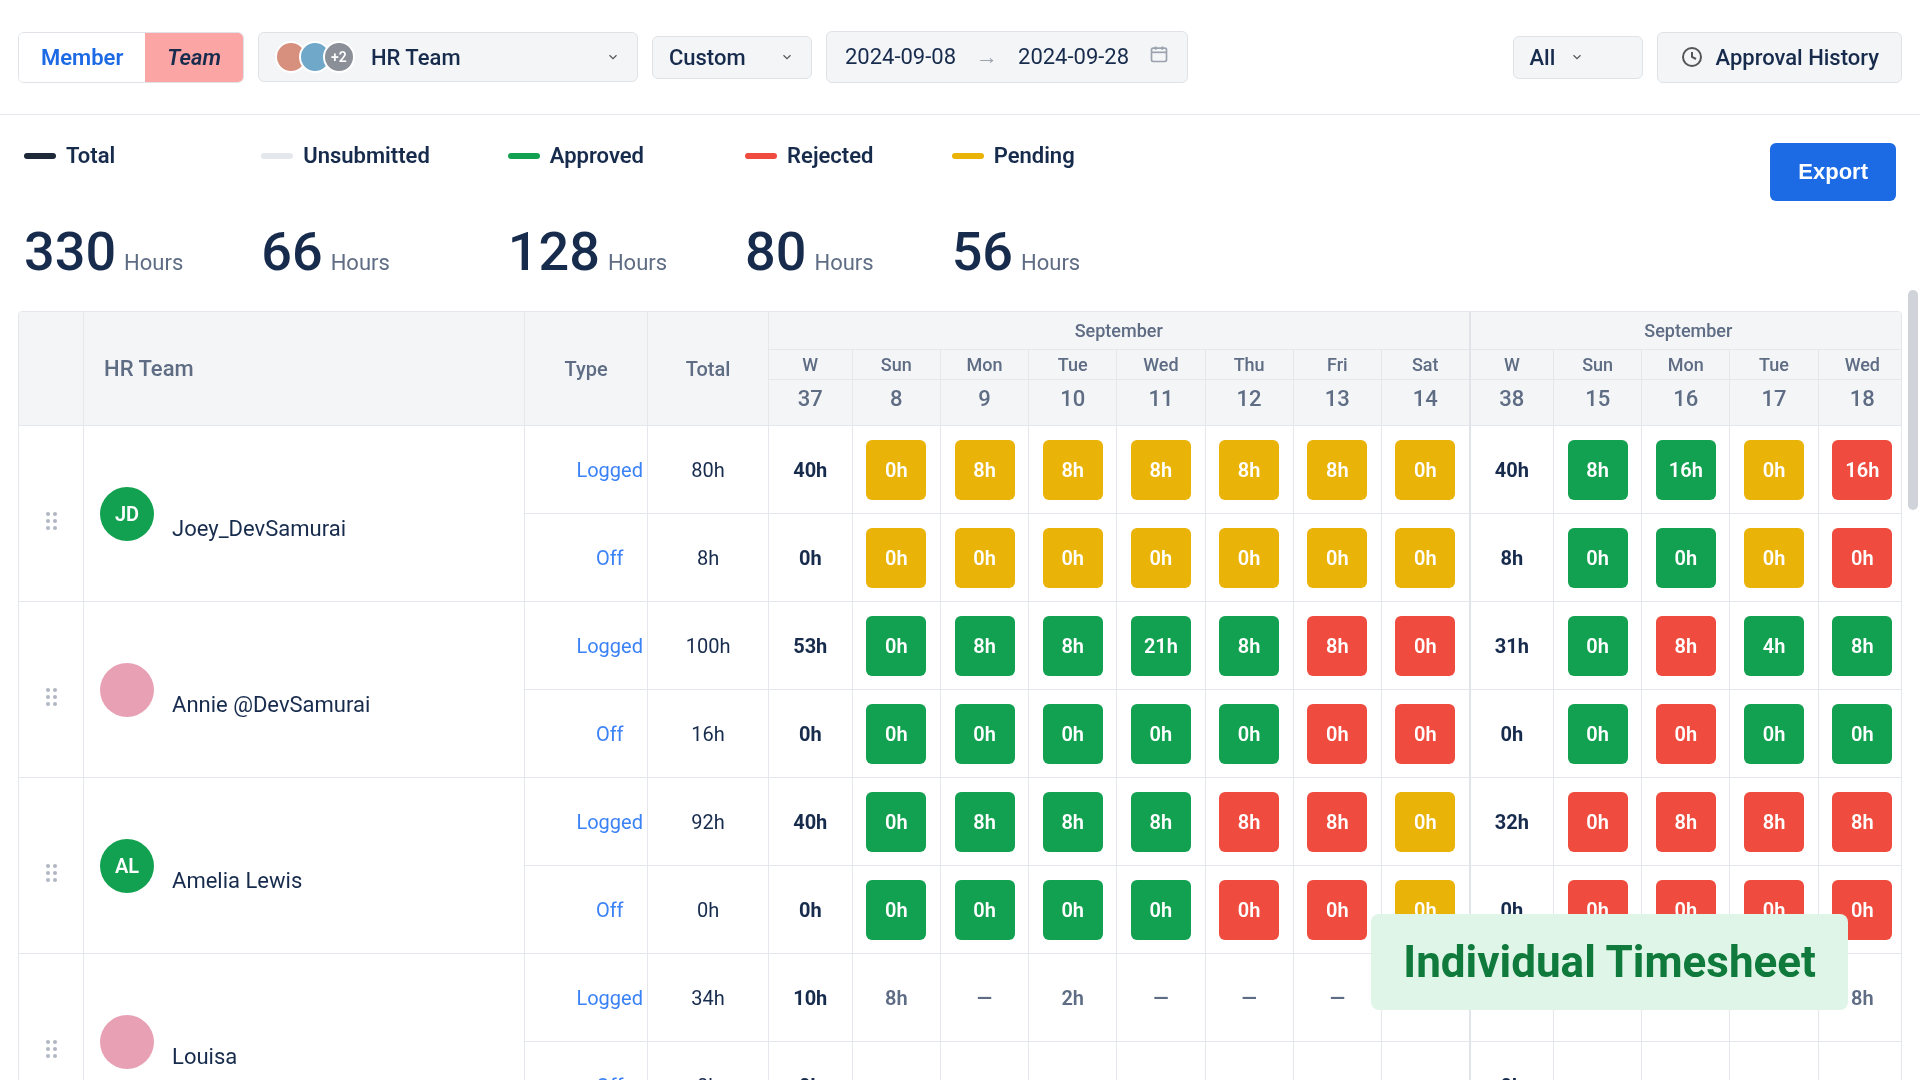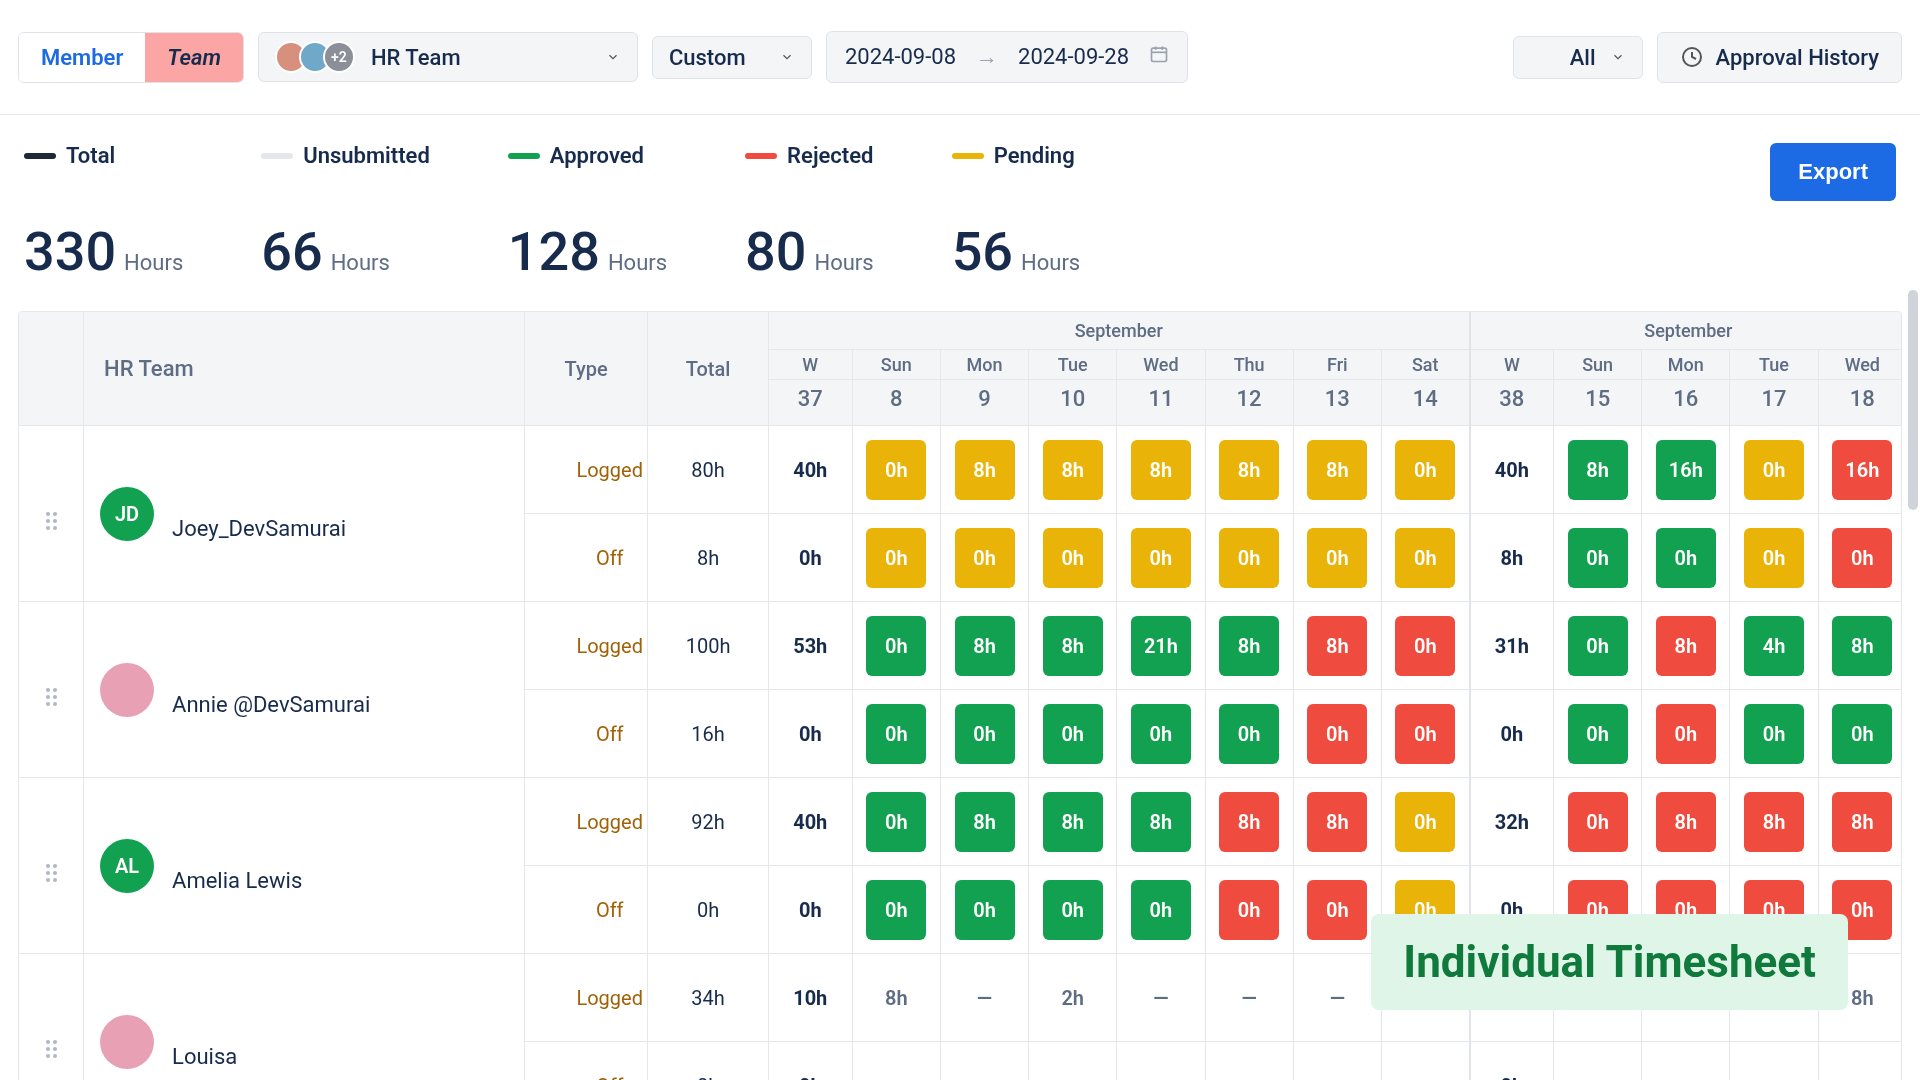--- a/index.html
+++ b/index.html
@@ -18,21 +18,21 @@
 .avatar-stack { display: flex; align-items: center; }
 .avatar-stack .av { width: 32px; height: 32px; border-radius: 50%; border: 2px solid #fff; margin-left: -8px; display: flex; align-items: center; justify-content: center; font-size: 14px; font-weight: 600; color: #fff; }
 .avatar-stack .av:first-child { margin-left: 0; }
 .picker.team { min-width: 380px; justify-content: space-between; }
 .picker.team .left { display: flex; align-items: center; gap: 16px; }
 .picker.range-type { min-width: 160px; justify-content: space-between; }
 .date-range { display: flex; gap: 20px; border: 1px solid #dfe3e8; background: #f4f5f7; border-radius: 6px; padding: 12px 18px; font-size: 22px; cursor: pointer; }
 .date-range .arrow { color: #9aa2ad; }
 .cal-icon { width: 20px; height: 20px; color: #9aa2ad; }
 .flex-spacer { flex: 1; }
-.picker.status { min-width: 130px; justify-content: flex-end; }
+.picker.status { min-width: 130px; justify-content: flex-start; }
 .approval-btn { display: flex; align-items: center; gap: 12px; border: 1px solid #dfe3e8; background: #f4f5f7; border-radius: 6px; padding: 12px 22px; font-size: 22px; cursor: pointer; color: #172b4d; font-weight: 500; }
 .approval-btn .clock-icon { width: 24px; height: 24px; color: #555; }
 
 
 .summary { display: flex; align-items: flex-start; gap: 78px; padding: 28px 24px; }
 .stat { display: flex; flex-direction: column; gap: 8px; }
 .stat .lgd { display: flex; align-items: center; gap: 10px; font-size: 22px; font-weight: 600; }
 .swatch { width: 32px; height: 6px; border-radius: 3px; }
 .sw-total { background: #1e2a3a; }
 .sw-unsub { background: #e4e7ec; }
@@ -59,21 +59,21 @@
 
 .table tbody td { height: 88px; font-size: 20px; }
 .handle-cell { width: 60px; color: #b0b7c3; font-size: 20px; vertical-align: middle; }
 .user-cell { text-align: left; padding-left: 16px; vertical-align: middle; width: 410px; }
 .user-cell .row { display: flex; align-items: flex-end; gap: 18px; }
 .avatar { width: 54px; height: 54px; border-radius: 50%; display: flex; align-items: center; justify-content: center; font-size: 20px; font-weight: 600; color: #fff; }
 .av-green { background: #12a150; }
 .av-pink { background: #e8a0b4; }
 .av-teal { background: #12a150; }
 .user-name { font-size: 22px; color: #172b4d; }
-.type-cell { width: 112px; font-size: 20px; color: #a16207; padding-left: 47px; }
+.type-cell { width: 112px; font-size: 20px; color: #3b82f6; padding-left: 47px; }
 .total-cell { width: 112px; font-size: 22px; color: #172b4d; }
 .week-cell { width: 78px; font-weight: 700; font-size: 22px; color: #172b4d; }
 
 .chip-cell { padding: 10px 6px; width: 82px; }
 .chip { display: inline-flex; align-items: center; justify-content: center; min-width: 60px; height: 60px; border-radius: 6px; color: #fff; font-size: 20px; font-weight: 600; padding: 0 8px; }
 .c-pending { background: #eab308; }
 .c-approved { background: #12a150; }
 .c-rejected { background: #ef4b3e; }
 .c-unsub { background: transparent; color: #5e6c84; }
 

